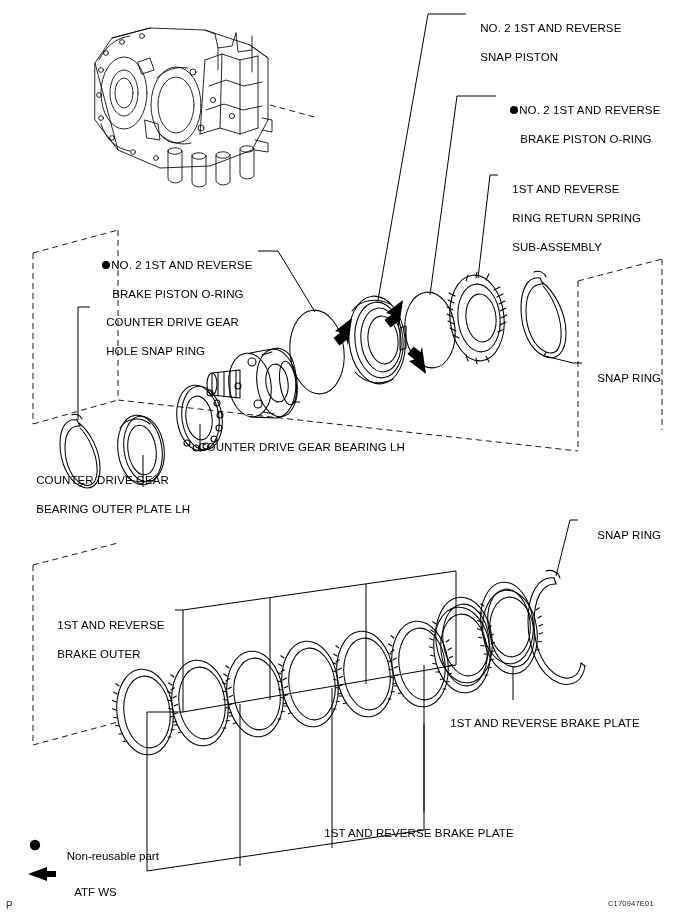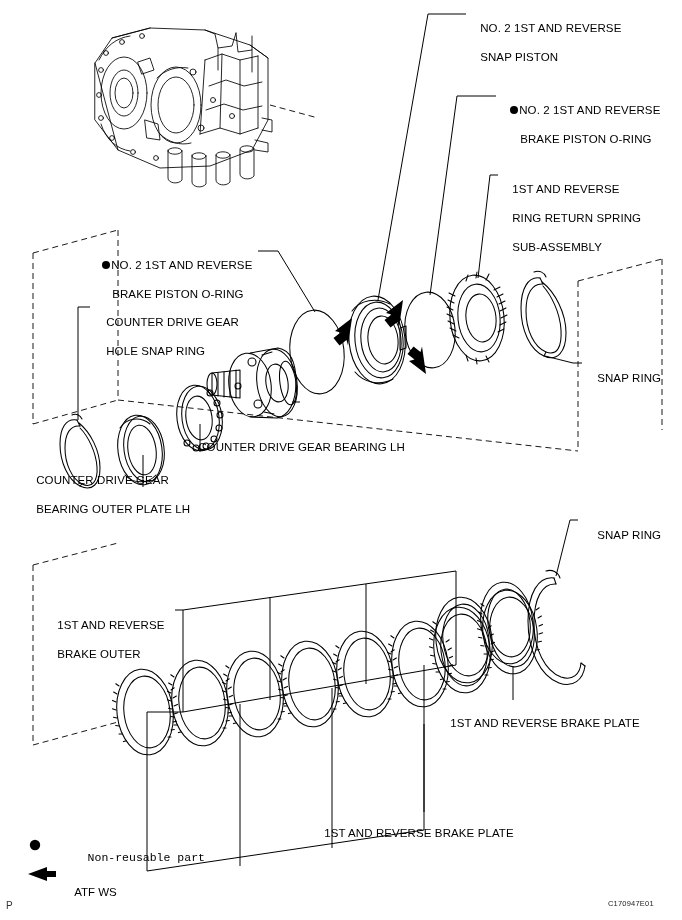--- a/index.html
+++ b/index.html
@@ -419,21 +419,21 @@
   </div>
 
   <div class="lbl" style="left:437px; top:701px;">
     <span>1ST AND REVERSE BRAKE PLATE</span>
   </div>
 
   <div class="lbl" style="left:311px; top:811px;">
     <span>1ST AND REVERSE BRAKE PLATE</span>
   </div>
 
-  <div class="legend-row" style="left:60px; top:838px;font-family:Liberation Mono, monospace;">
+  <div class="legend-row" style="left:54px; top:838px;">
     <span>Non-reusable part</span>
   </div>
 
   <div class="legend-row" style="left:62px; top:874px;">
     <span>ATF WS</span>
   </div>
 
   <div class="pmark" style="left:6px; top:900px;">P</div>
 
   <div class="code" style="left:608px; top:899px;">C170947E01</div>

